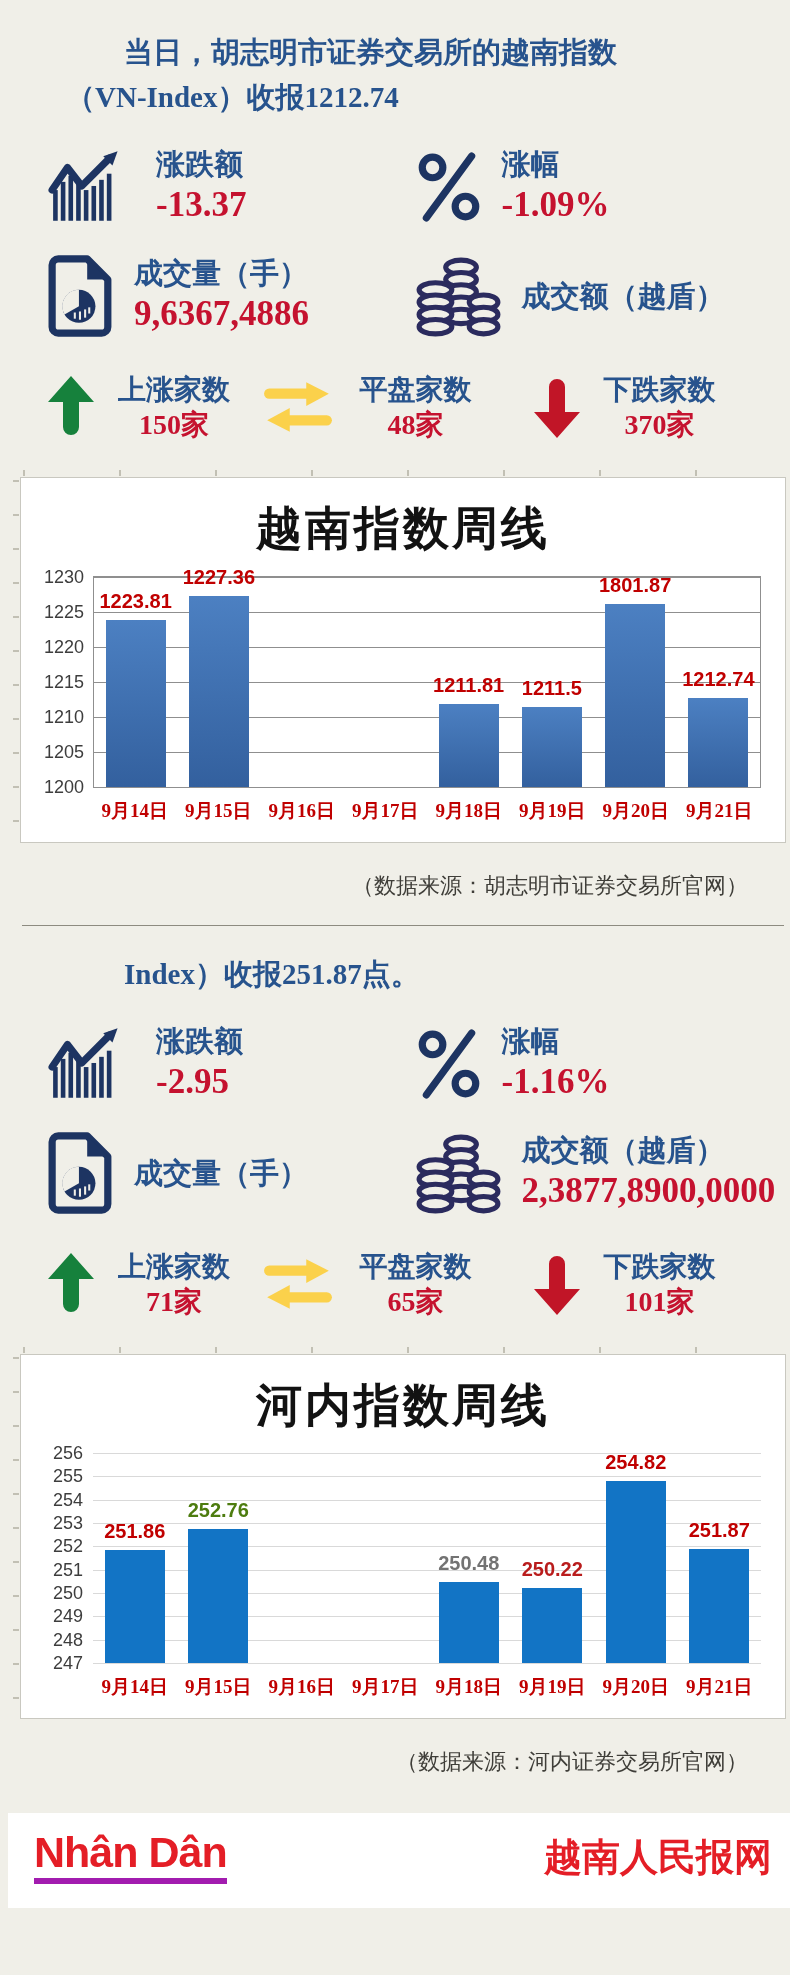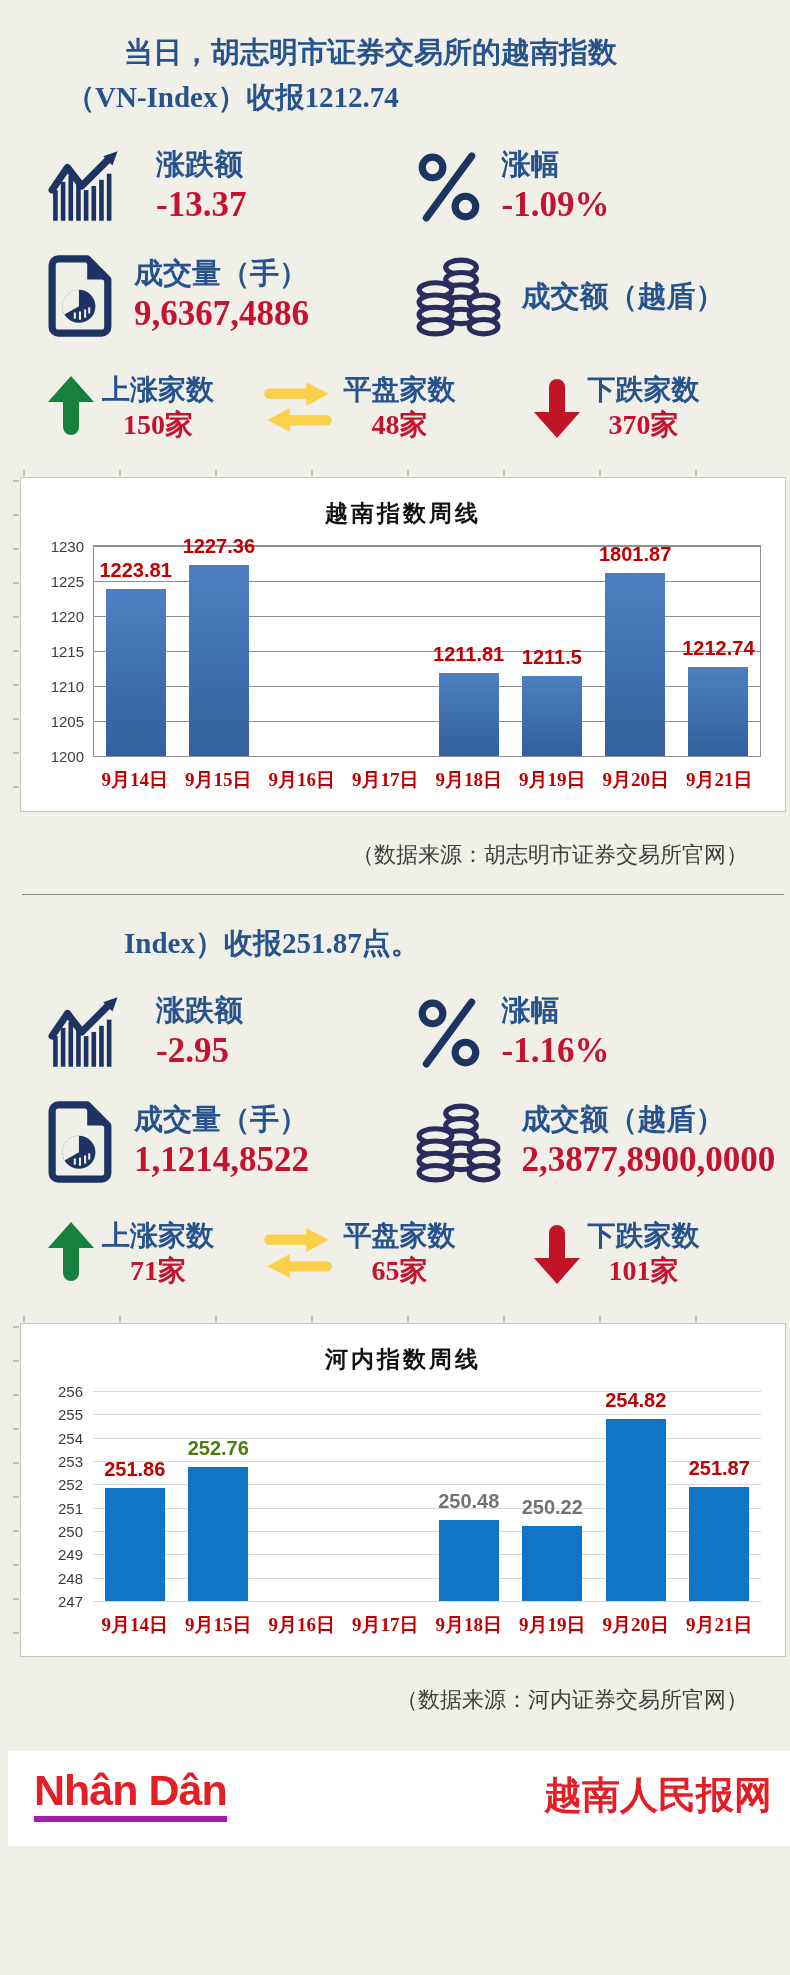--- a/index.html
+++ b/index.html
@@ -21,45 +21,45 @@
   .stats-grid { display:grid; grid-template-columns:49% 51%; margin:26px 0 0 40px; row-gap:30px; }
   .stat { display:flex; align-items:center; gap:20px; }
   .stat .icon-box { flex:none; display:flex; align-items:center; justify-content:center; }
   .stat .txt { display:flex; flex-direction:column; }
   .stat-label { color:#27538d; font-weight:800; font-size:29px; line-height:1.25; }
   .stat-value { color:#c5122f; font-weight:bold; font-size:35px; line-height:1.3;
                 font-family:"Liberation Serif", serif; }
 
   .breadth-grid { display:grid; grid-template-columns:1.02fr 1.3fr 1.12fr;
                   margin:34px 30px 0 40px; align-items:center; }
-  .breadth { display:flex; align-items:center; gap:8px; }
+  .breadth { display:flex; align-items:center; gap:24px; }
   .breadth .txt { display:flex; flex-direction:column; text-align:center; }
   .breadth .stat-label { font-size:28px; }
   .breadth .stat-value { font-size:28px; }
 
   
   .chart-panel { background:#ffffff; border:1px solid #c9c8c0; margin:34px 12px 0 12px;
                  padding:8px 0 18px 0; position:relative; }
   .chart-panel::before { 
     content:""; position:absolute; left:2px; right:2px; top:-8px; height:6px;
     background:repeating-linear-gradient(90deg,#c2c0b4 0 2px,transparent 2px 96px);
   }
   .chart-panel::after { 
     content:""; position:absolute; top:2px; bottom:2px; left:-8px; width:6px;
     background:repeating-linear-gradient(180deg,#c2c0b4 0 2px,transparent 2px 34px);
   }
-  .chart-title { text-align:center; font-size:23px; color:#121212; font-weight:600;
+  .chart-title { text-align:center; font-size:46px; color:#121212; font-weight:600;
                  letter-spacing:3px; margin:12px 0 10px 0;
                  font-family:Liberation Mono, monospace; }
   .plot { position:relative; height:210px; margin:16px 24px 0 72px; }
   .chart-a .plot { border:1px solid #8f8f8f; }
   .chart-b .plot { border-bottom:1px solid #9a9a9a; }
   .gridline { position:absolute; left:0; right:0; height:1px; }
   .ytick { position:absolute; right:calc(100% + 10px); transform:translateY(-50%);
-           font-size:15px; color:#3d3d3d; white-space:nowrap; }
+           font-size:18px; color:#3d3d3d; white-space:nowrap; }
   .bars { position:absolute; left:0; right:0; top:0; bottom:0; display:flex; align-items:flex-end; }
   .slot { flex:1; position:relative; height:100%; display:flex;
           align-items:flex-end; justify-content:center; }
   .bar { width:72%; }
   .datalabel { position:absolute; left:50%; transform:translateX(-50%);
                font-weight:bold; font-size:20px; white-space:nowrap; }
   .xlabels { display:flex; margin:10px 24px 0 72px; }
   .xlabel { flex:1; text-align:center; color:#c00000; font-weight:bold; font-size:19px;
             font-family:"Liberation Serif", serif; }
 
@@ -327,21 +327,20 @@
             <g stroke="#f0efe8" stroke-width="2">
               <line x1="26" y1="62" x2="26" y2="56"></line>
                 <line x1="31" y1="63" x2="31" y2="55"></line>
               <line x1="36" y1="61" x2="36" y2="53"></line>
                 <line x1="40" y1="57" x2="40" y2="51"></line>
             </g>
           </svg>
         </div>
         <div class="txt">
           <span class="stat-label">成交量（手）</span>
-          <span class="stat-value">1,1214,8522</span>
         </div>
       </div>
       <div class="stat">
         <div class="icon-box">
           <svg width="86" height="82" viewBox="0 0 84 80">
             <g fill="#f0efe8" stroke="#2b2b5e" stroke-width="5">
               <ellipse cx="44" cy="12" rx="15" ry="7"></ellipse>
                 <ellipse cx="44" cy="24" rx="15" ry="7"></ellipse>
               <ellipse cx="44" cy="36" rx="15" ry="7"></ellipse>
                 <ellipse cx="44" cy="48" rx="15" ry="7"></ellipse>
@@ -435,21 +434,21 @@
               <div class="datalabel" style="bottom: calc(64% + 7px); color: #4d7c0f;">252.76</div>
             </div>
             <div class="slot"></div>
             <div class="slot"></div>
             <div class="slot">
               <div class="bar" style="height: 38.6667%; background: rgb(18, 116, 197);"></div>
               <div class="datalabel" style="bottom: calc(38.6667% + 7px); color: #737373;">250.48</div>
             </div>
             <div class="slot">
               <div class="bar" style="height: 35.7778%; background: rgb(18, 116, 197);"></div>
-              <div class="datalabel" style="bottom: calc(35.7778% + 7px); color: #737373; text-align: right;">250.22</div>
+              <div class="datalabel" style="bottom: calc(35.7778% + 7px); color: #b91c1c; text-align: right;">250.22</div>
             </div>
             <div class="slot">
               <div class="bar" style="height: 86.8889%; background: rgb(18, 116, 197);"></div>
               <div class="datalabel" style="bottom: calc(86.8889% + 7px); color: rgb(192, 0, 0);">254.82</div>
             </div>
             <div class="slot">
               <div class="bar" style="height: 54.1111%; background: rgb(18, 116, 197);"></div>
               <div class="datalabel" style="bottom: calc(54.1111% + 7px); color: rgb(192, 0, 0);">251.87</div>
             </div>
           </div>

